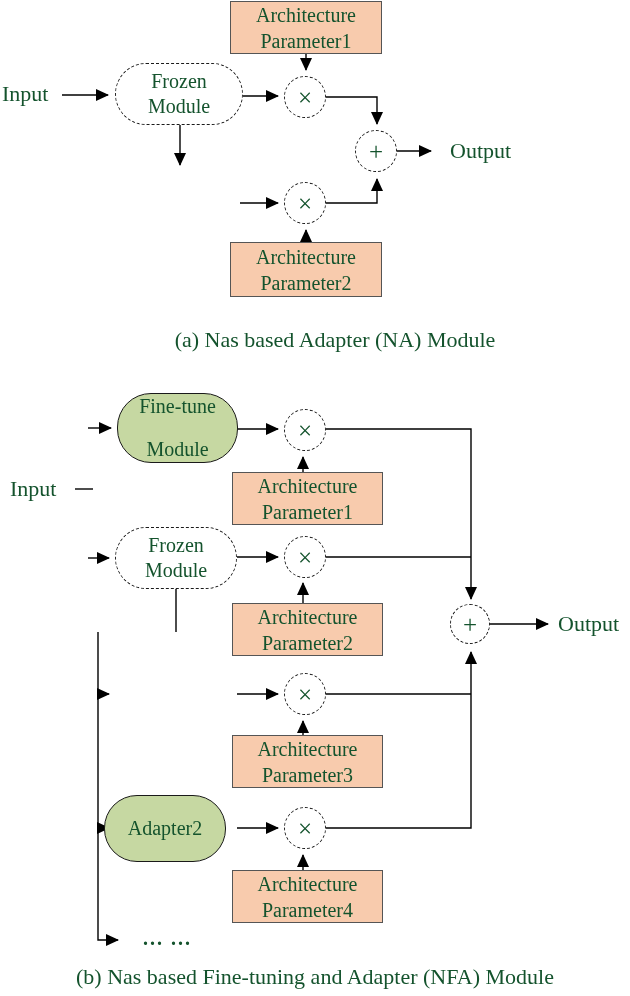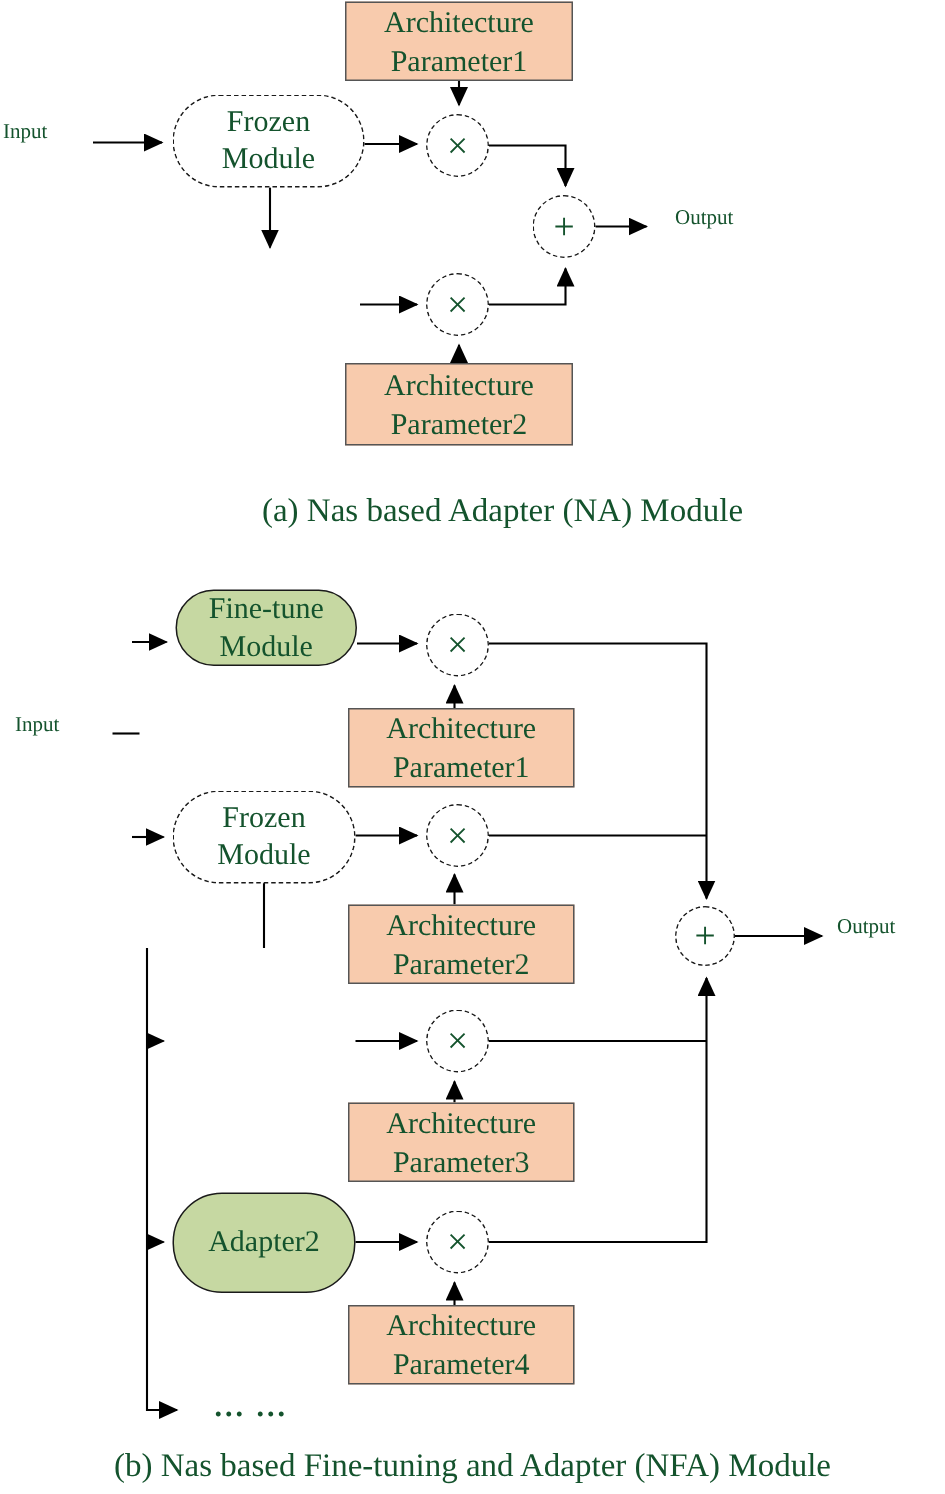--- a/index.html
+++ b/index.html
@@ -10,21 +10,21 @@
   #connector-svg{position:absolute;left:0;top:0;z-index:1;}
   .node{position:absolute;z-index:2;box-sizing:border-box;display:flex;flex-direction:column;
     align-items:center;justify-content:center;text-align:center;}
   .module{border:1.6px solid #1a1a1a;background:var(--module-green,#c6d8a2);
     font-size:20px;line-height:25px;}
   .frozen{background:var(--frozen-white,#ffffff);border:1.6px dashed #1a1a1a;}
   .param{border:1.4px solid #555555;background:var(--param-orange,#f8cbad);
     font-size:20px;line-height:26px;}
   .op{border:1.5px dashed #1a1a1a;border-radius:50%;background:#ffffff;
     font-size:25px;line-height:1;font-family:"Liberation Serif",serif;}
-  .lbl{position:absolute;z-index:2;font-size:14px;white-space:nowrap;}
+  .lbl{position:absolute;z-index:2;font-size:22px;white-space:nowrap;}
   .caption{position:absolute;z-index:2;left:0;width:630px;text-align:center;
     font-size:22px;white-space:nowrap;}
   .ellipsis{position:absolute;z-index:2;font-size:20px;font-weight:bold;letter-spacing:2px;}
 </style>
 </head>
 <body>
 
 <div id="figure-root">
 
   <svg id="connector-svg" width="630" height="996" viewBox="0 0 630 996">
@@ -95,21 +95,21 @@
     <span>×</span>
   </div>
 
   <div class="node param" style="left:230px;top:242px;width:152px;height:55px;">
     <span>Architecture</span>
     <span>Parameter2</span>
   </div>
 
   <div class="caption" style="top:327px;padding-left:20px;">(a) Nas based Adapter (NA) Module</div>
 
-  <div class="node module" style="left:117px;top:393px;width:121px;height:51px;border-radius:34px;justify-content:space-between;">
+  <div class="node module" style="left:117px;top:393px;width:121px;height:70px;border-radius:34px;justify-content:space-between;">
     <span>Fine-tune</span>
     <span>Module</span>
   </div>
 
   <div class="node op" style="left:284px;top:409px;width:42px;height:42px;">
     <span>×</span>
   </div>
 
   <div class="node param" style="left:232px;top:472px;width:151px;height:53px;">
     <span>Architecture</span>
@@ -141,21 +141,21 @@
 
   <div class="node op" style="left:284px;top:673px;width:42px;height:42px;">
     <span>×</span>
   </div>
 
   <div class="node param" style="left:232px;top:735px;width:151px;height:53px;">
     <span>Architecture</span>
     <span>Parameter3</span>
   </div>
 
-  <div class="node module" style="left:115px;top:795px;width:122px;height:67px;border-radius:33px;">
+  <div class="node module" style="left:104px;top:795px;width:122px;height:67px;border-radius:33px;">
     <span>Adapter2</span>
   </div>
 
   <div class="node op" style="left:284px;top:807px;width:42px;height:42px;">
     <span>×</span>
   </div>
 
   <div class="node param" style="left:232px;top:870px;width:151px;height:53px;">
     <span>Architecture</span>
     <span>Parameter4</span>

